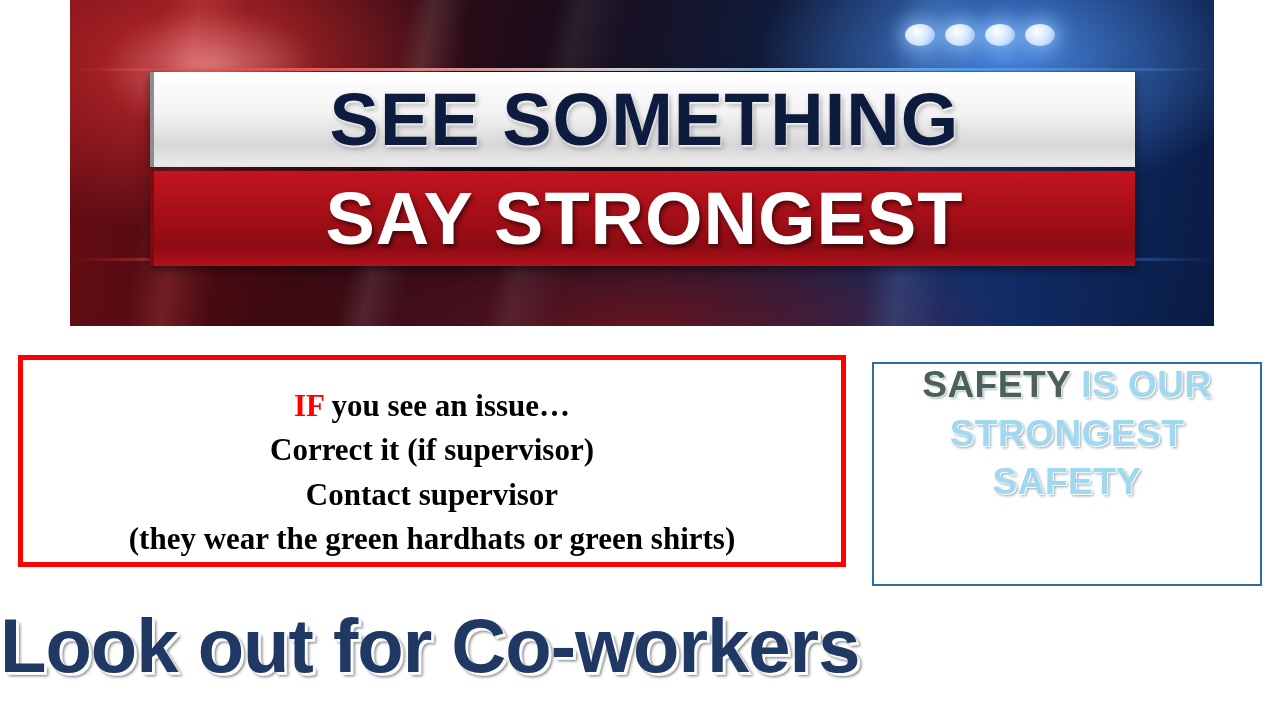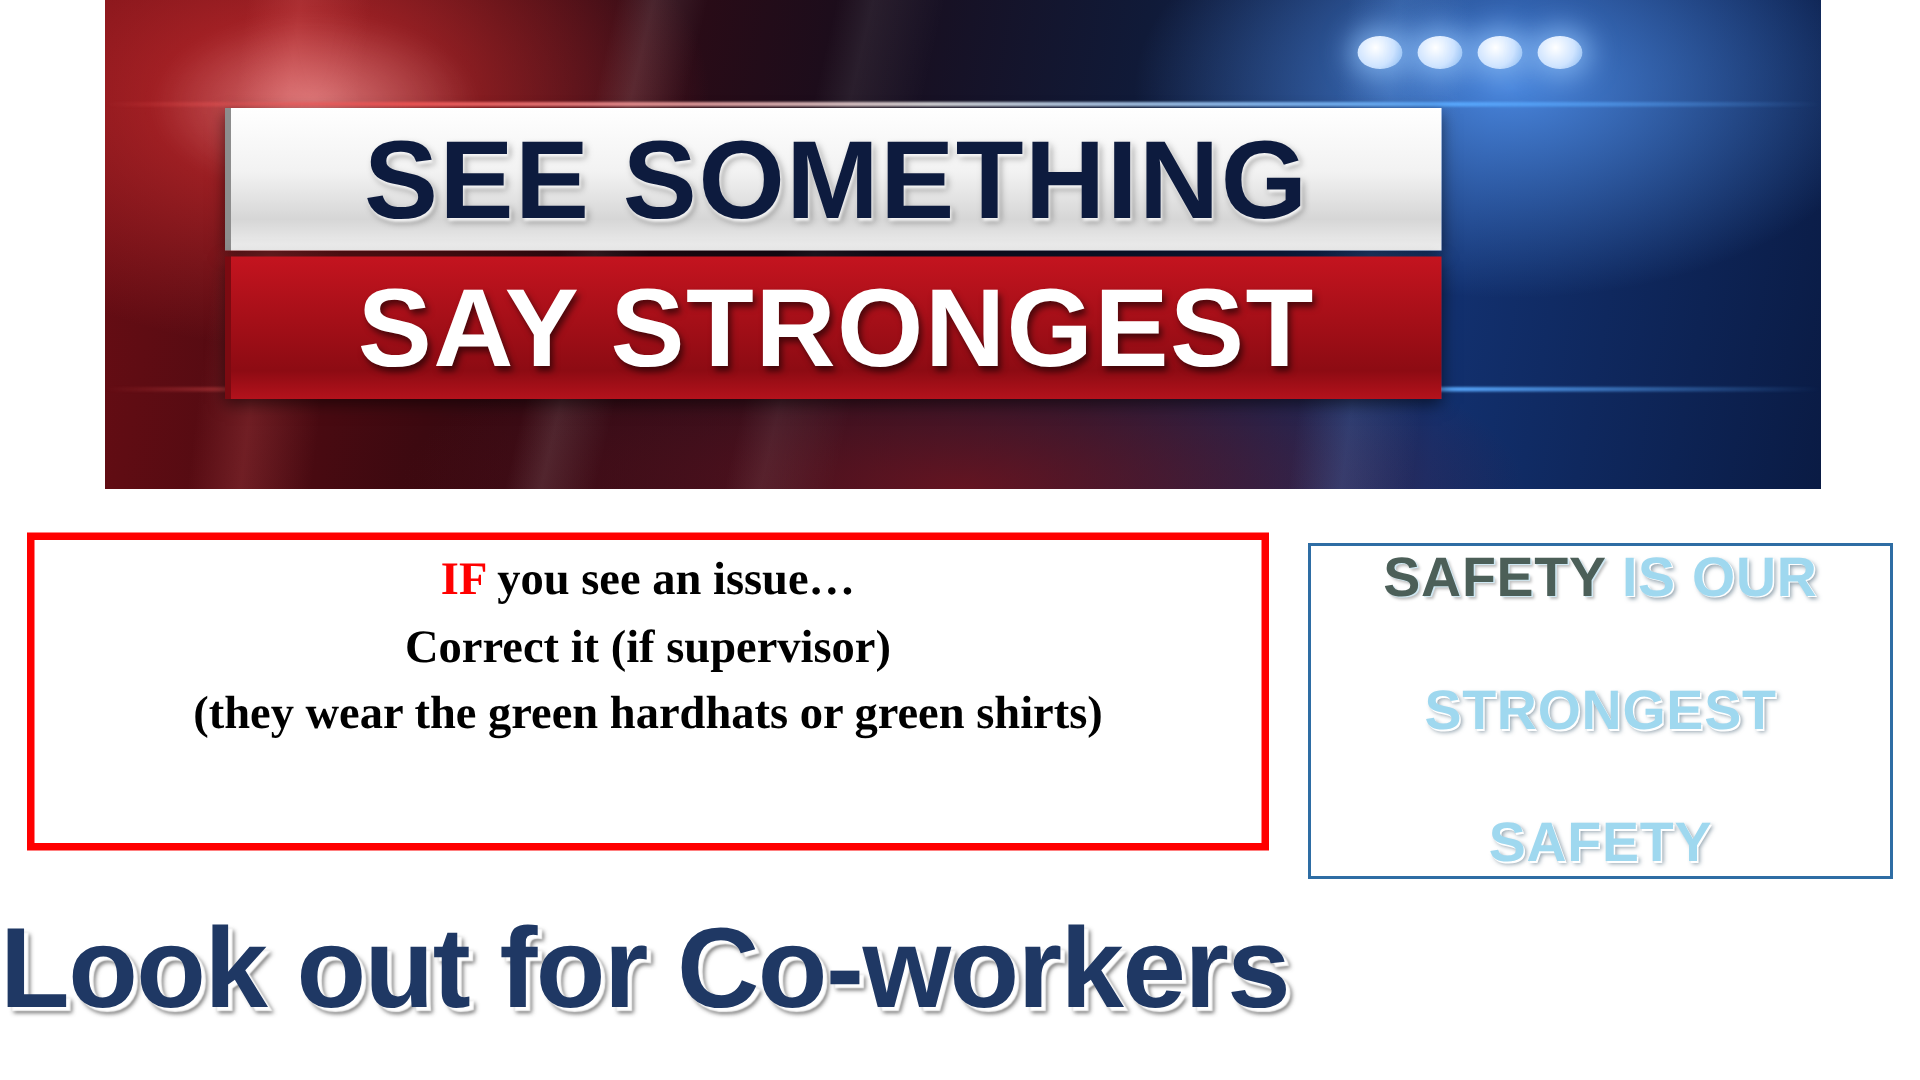--- a/index.html
+++ b/index.html
@@ -71,21 +71,21 @@
     width: 220px; height: 120px;
     background: radial-gradient(ellipse at center, rgba(255,255,255,0.35), rgba(255,255,255,0) 70%);
     filter: blur(6px);
   }
 
   
   .plate-wrap {
     position: absolute;
     left: 80px;
     top: 72px;
-    width: 811px;
+    width: 985px;
     border-radius: 20px;
   }
   .plate {
     position: relative;
     height: 95px;
     display: flex;
     align-items: center;
     justify-content: center;
     box-shadow: 0 3px 10px rgba(0,0,0,0.55);
   }
@@ -121,21 +121,21 @@
     left: 18px;
     top: 355px;
     width: 828px;
     height: 212px;
     border: 5px solid #ff0000;
     background: #ffffff;
     box-sizing: border-box;
     display: flex;
     flex-direction: column;
     align-items: center;
-    justify-content: flex-start;
+    justify-content: flex-end;
     padding-top: 4px;
   }
   .if-line {
     font-family: "Liberation Serif", serif;
     font-weight: bold;
     font-size: 31px;
     color: #000000;
     line-height: 1.44;
     text-align: center;
     white-space: nowrap;
@@ -150,21 +150,21 @@
     left: 872px;
     top: 362px;
     width: 390px;
     height: 224px;
     border: 2px solid #2e6da4;
     background: #ffffff;
     box-sizing: border-box;
     display: flex;
     flex-direction: column;
     align-items: center;
-    justify-content: space-between;
+    justify-content: flex-start;
     gap: 6px;
   }
   .alloy-line {
     font-family: "Liberation Sans", sans-serif;
     font-weight: bold;
     font-size: 37px;
     letter-spacing: 0.5px;
     line-height: 1.15;
     text-align: center;
     white-space: nowrap;
@@ -217,20 +217,21 @@
       <span class="plate-text">SAY STRONGEST</span>
     </div>
   </div>
 </div>
 
 <div class="if-box">
   <div class="if-line">
     <span class="if-word">IF</span><span> you see an issue…</span>
   </div>
   <div class="if-line">Correct it (if supervisor)</div>
+  <div class="if-line">Contact supervisor</div>
   <div class="if-line">(they wear the green hardhats or green shirts)</div>
 </div>
 
 <div class="alloy-box">
   <div class="alloy-line">
     <span class="alloy-dark">SAFETY</span>
     <span class="alloy-light">IS OUR</span>
   </div>
   <div class="alloy-line alloy-light">STRONGEST</div>
   <div class="alloy-line alloy-light">SAFETY</div>

